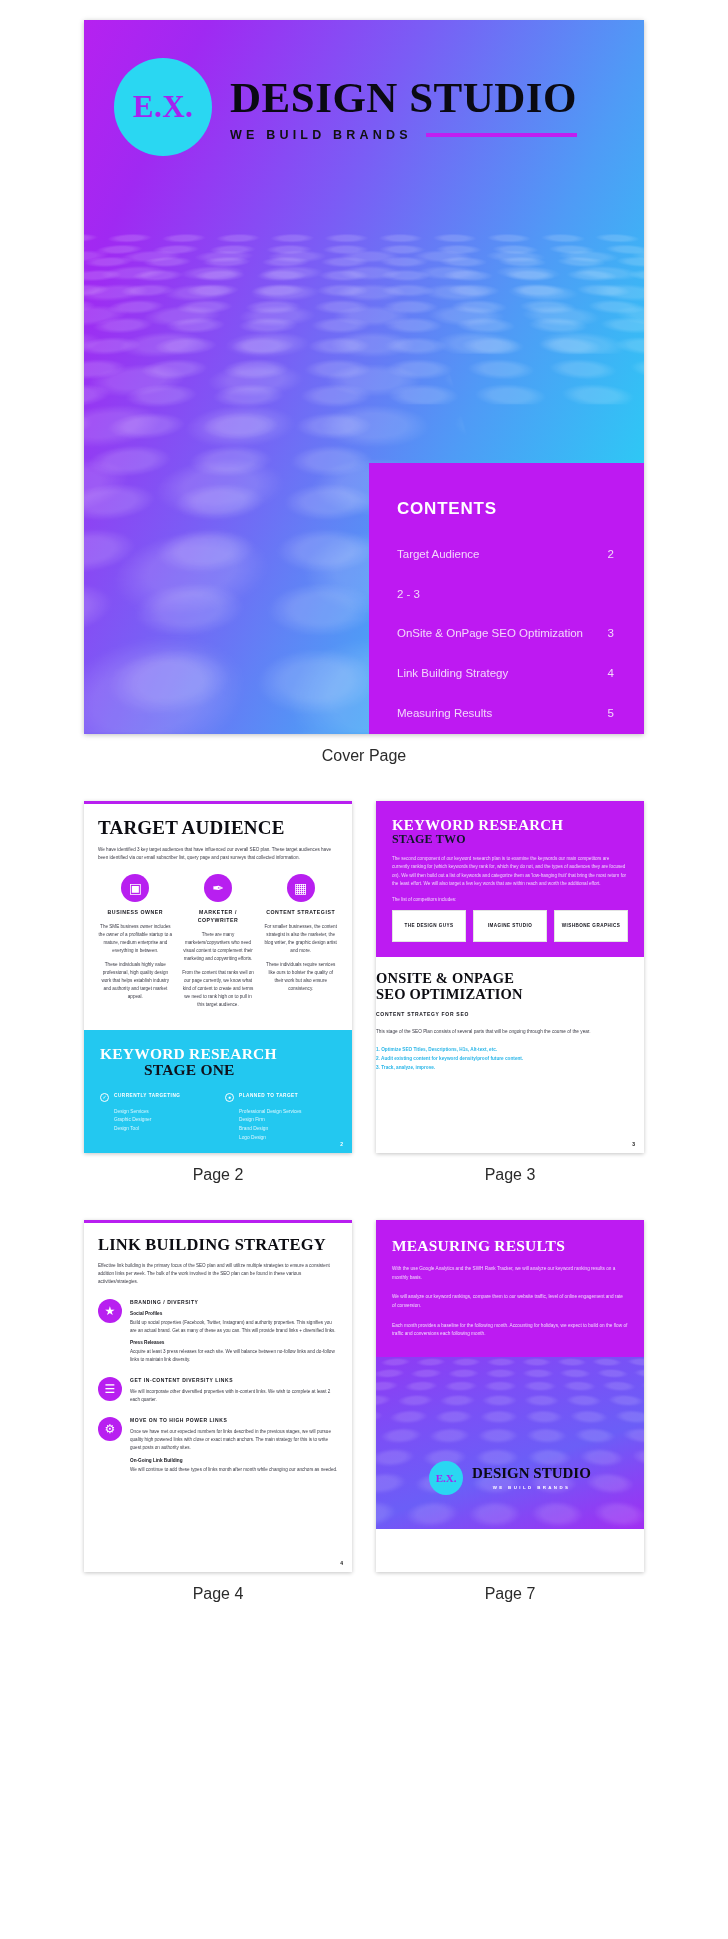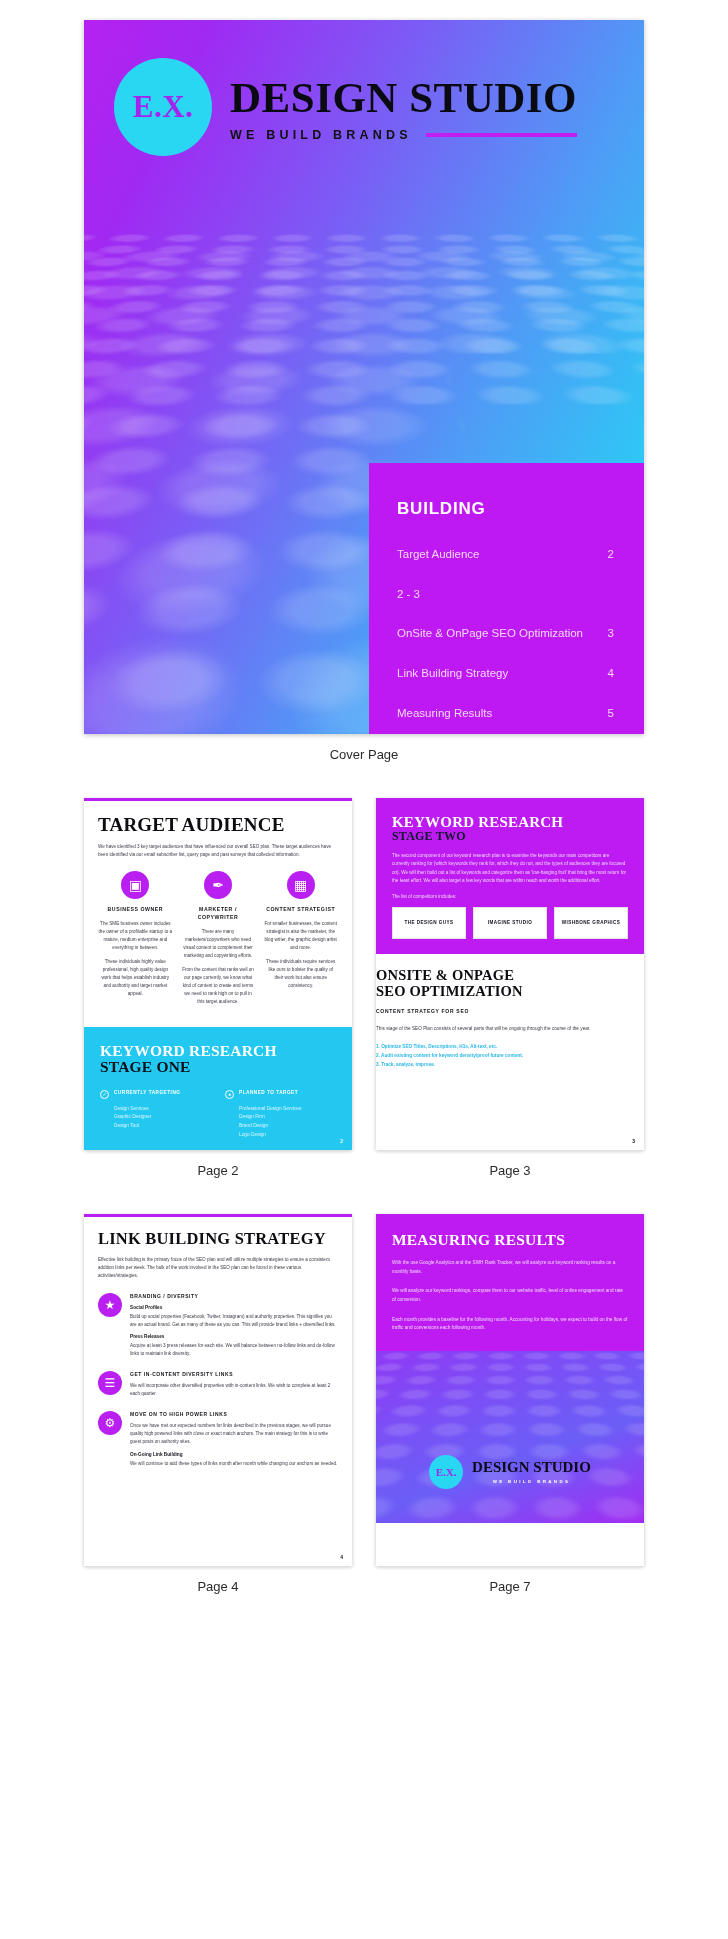--- a/index.html
+++ b/index.html
@@ -6,21 +6,21 @@
   body {
     width: 728px;
     min-height: 1939px;
     background: #ffffff;
     font-family: "Liberation Sans", sans-serif;
     -webkit-font-smoothing: antialiased;
   }
   .page-wrap { width: 728px; padding: 0; }
   .caption {
     text-align: center;
-    font-size: 13px;
+    font-size: 16px;
     color: #2b2b2b;
     padding: 13px 0 22px 0;
     font-family: "Liberation Sans", sans-serif;
   }
 
   
   .cover {
     width: 560px;
     height: 714px;
     margin: 20px auto 0 auto;
@@ -187,21 +187,21 @@
     color: #15151c; line-height: 1.55; margin-bottom: 7px;
   }
   .col3 p { margin-bottom: 7px; }
 
   .cyan-band {
     position: absolute; left: 0; right: 0; bottom: 0;
     background: #23c8f0;
     padding: 16px 16px 10px 16px;
   }
   .cyan-h1 { font-size: 15.5px; color:#fff; line-height: 1.06; }
-  .cyan-h2 { font-size: 15.5px; color:#10101a; line-height: 1.06; }
+  .cyan-h2 { font-size: 15.5px; color:#10101a; line-height: 1.06; margin-left: 44px; }
   .cyan-lists { display: flex; gap: 14px; margin-top: 13px; }
   .cyan-col { flex: 1; }
   .cyan-head { display: flex; align-items: flex-start; gap: 5px; margin-bottom: 6px; }
   .cyan-head .ring {
     width: 9px; height: 9px; border-radius: 50%;
     border: 1.1px solid #fff; flex: 0 0 auto;
     display:flex; align-items:center; justify-content:center;
     color:#fff; font-size: 5px; line-height: 1; margin-top: 1px;
   }
   .cyan-head .txt { font-size: 4.7px; font-weight: 700; color: #fff; letter-spacing: .5px; line-height: 1.5; }
@@ -292,21 +292,21 @@
         <div class="brand-name">DESIGN STUDIO</div>
         <div class="brand-sub-row">
           <div class="brand-tag">WE BUILD BRANDS</div>
           <div class="brand-rule"></div>
         </div>
       </div>
     </div>
 
 
     <div class="contents-box">
-      <div class="contents-title">BUILDING</div>
+      <div class="contents-title">CONTENTS</div>
       <div id="toc">
           <div class="toc-row">
             <div class="lbl">Target Audience</div>
             <div class="pg">2</div>
           </div>
           <div class="toc-row">
             <div class="pg">2 - 3</div>
           </div>
           <div class="toc-row">
             <div class="lbl">OnSite &amp; OnPage SEO Optimization</div>

